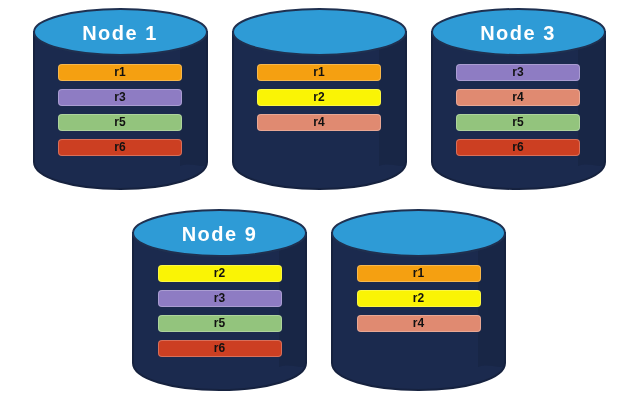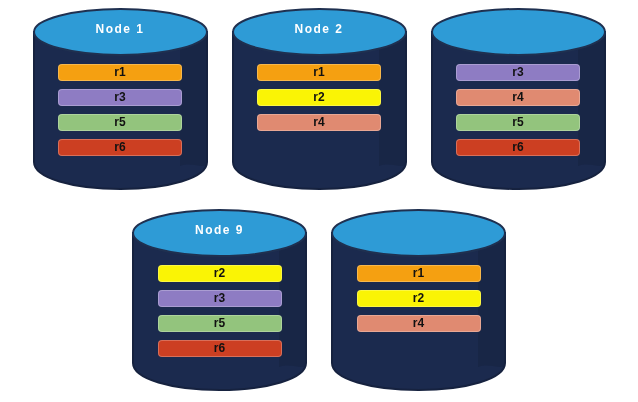--- a/index.html
+++ b/index.html
@@ -46,21 +46,21 @@
     display: block;
   }
 
   .node-title {
     position: absolute;
     top: 16px;
     left: 0;
     width: 181px;
     text-align: center;
     color: #ffffff;
-    font-size: 12px;
+    font-size: 20px;
     font-weight: bold;
     letter-spacing: 1.5px;
     z-index: 3;
     pointer-events: none;
   }
 
   .replica-stack {
     position: absolute;
     top: 58px;
     left: 0;
@@ -102,33 +102,33 @@
           <div class="replica-bar" style="background: rgb(147, 196, 125);">r5</div>
           <div class="replica-bar" style="background: rgb(204, 63, 34);">r6</div>
         </div>
       </div>
       <div class="node">
         <svg class="node-svg" viewBox="0 0 181 186">
           <path d="M4,26 L4,156 C4,172 43,183 90.5,183 C138,183 177,172 177,156 L177,26 Z" fill="#1B2A4E" stroke="#16223F" stroke-width="2"></path>
           <path d="M150,30 L150,160 C163,155 177,165 177,156 L177,30 Z" fill="#16223F" opacity="0.55"></path>
           <ellipse cx="90.5" cy="26" rx="86.5" ry="23" fill="#2E9BD6" stroke="#1F3050" stroke-width="2"></ellipse>
         </svg>
-        <div class="node-title">Node 2</div>
         <div class="replica-stack">
           <div class="replica-bar" style="background: rgb(245, 160, 17);">r1</div>
           <div class="replica-bar" style="background: rgb(250, 244, 5);">r2</div>
           <div class="replica-bar" style="background: rgb(224, 138, 113);">r4</div>
         </div>
       </div>
       <div class="node">
         <svg class="node-svg" viewBox="0 0 181 186">
           <path d="M4,26 L4,156 C4,172 43,183 90.5,183 C138,183 177,172 177,156 L177,26 Z" fill="#1B2A4E" stroke="#16223F" stroke-width="2"></path>
           <path d="M150,30 L150,160 C163,155 177,165 177,156 L177,30 Z" fill="#16223F" opacity="0.55"></path>
           <ellipse cx="90.5" cy="26" rx="86.5" ry="23" fill="#2E9BD6" stroke="#1F3050" stroke-width="2"></ellipse>
         </svg>
+        <div class="node-title">Node 3</div>
         <div class="replica-stack">
           <div class="replica-bar" style="background: rgb(142, 124, 195);">r3</div>
           <div class="replica-bar" style="background: rgb(224, 138, 113);">r4</div>
           <div class="replica-bar" style="background: rgb(147, 196, 125);">r5</div>
           <div class="replica-bar" style="background: rgb(204, 63, 34);">r6</div>
         </div>
       </div>
     </div>
     <div class="node-row row-bottom">
       <div class="node">

